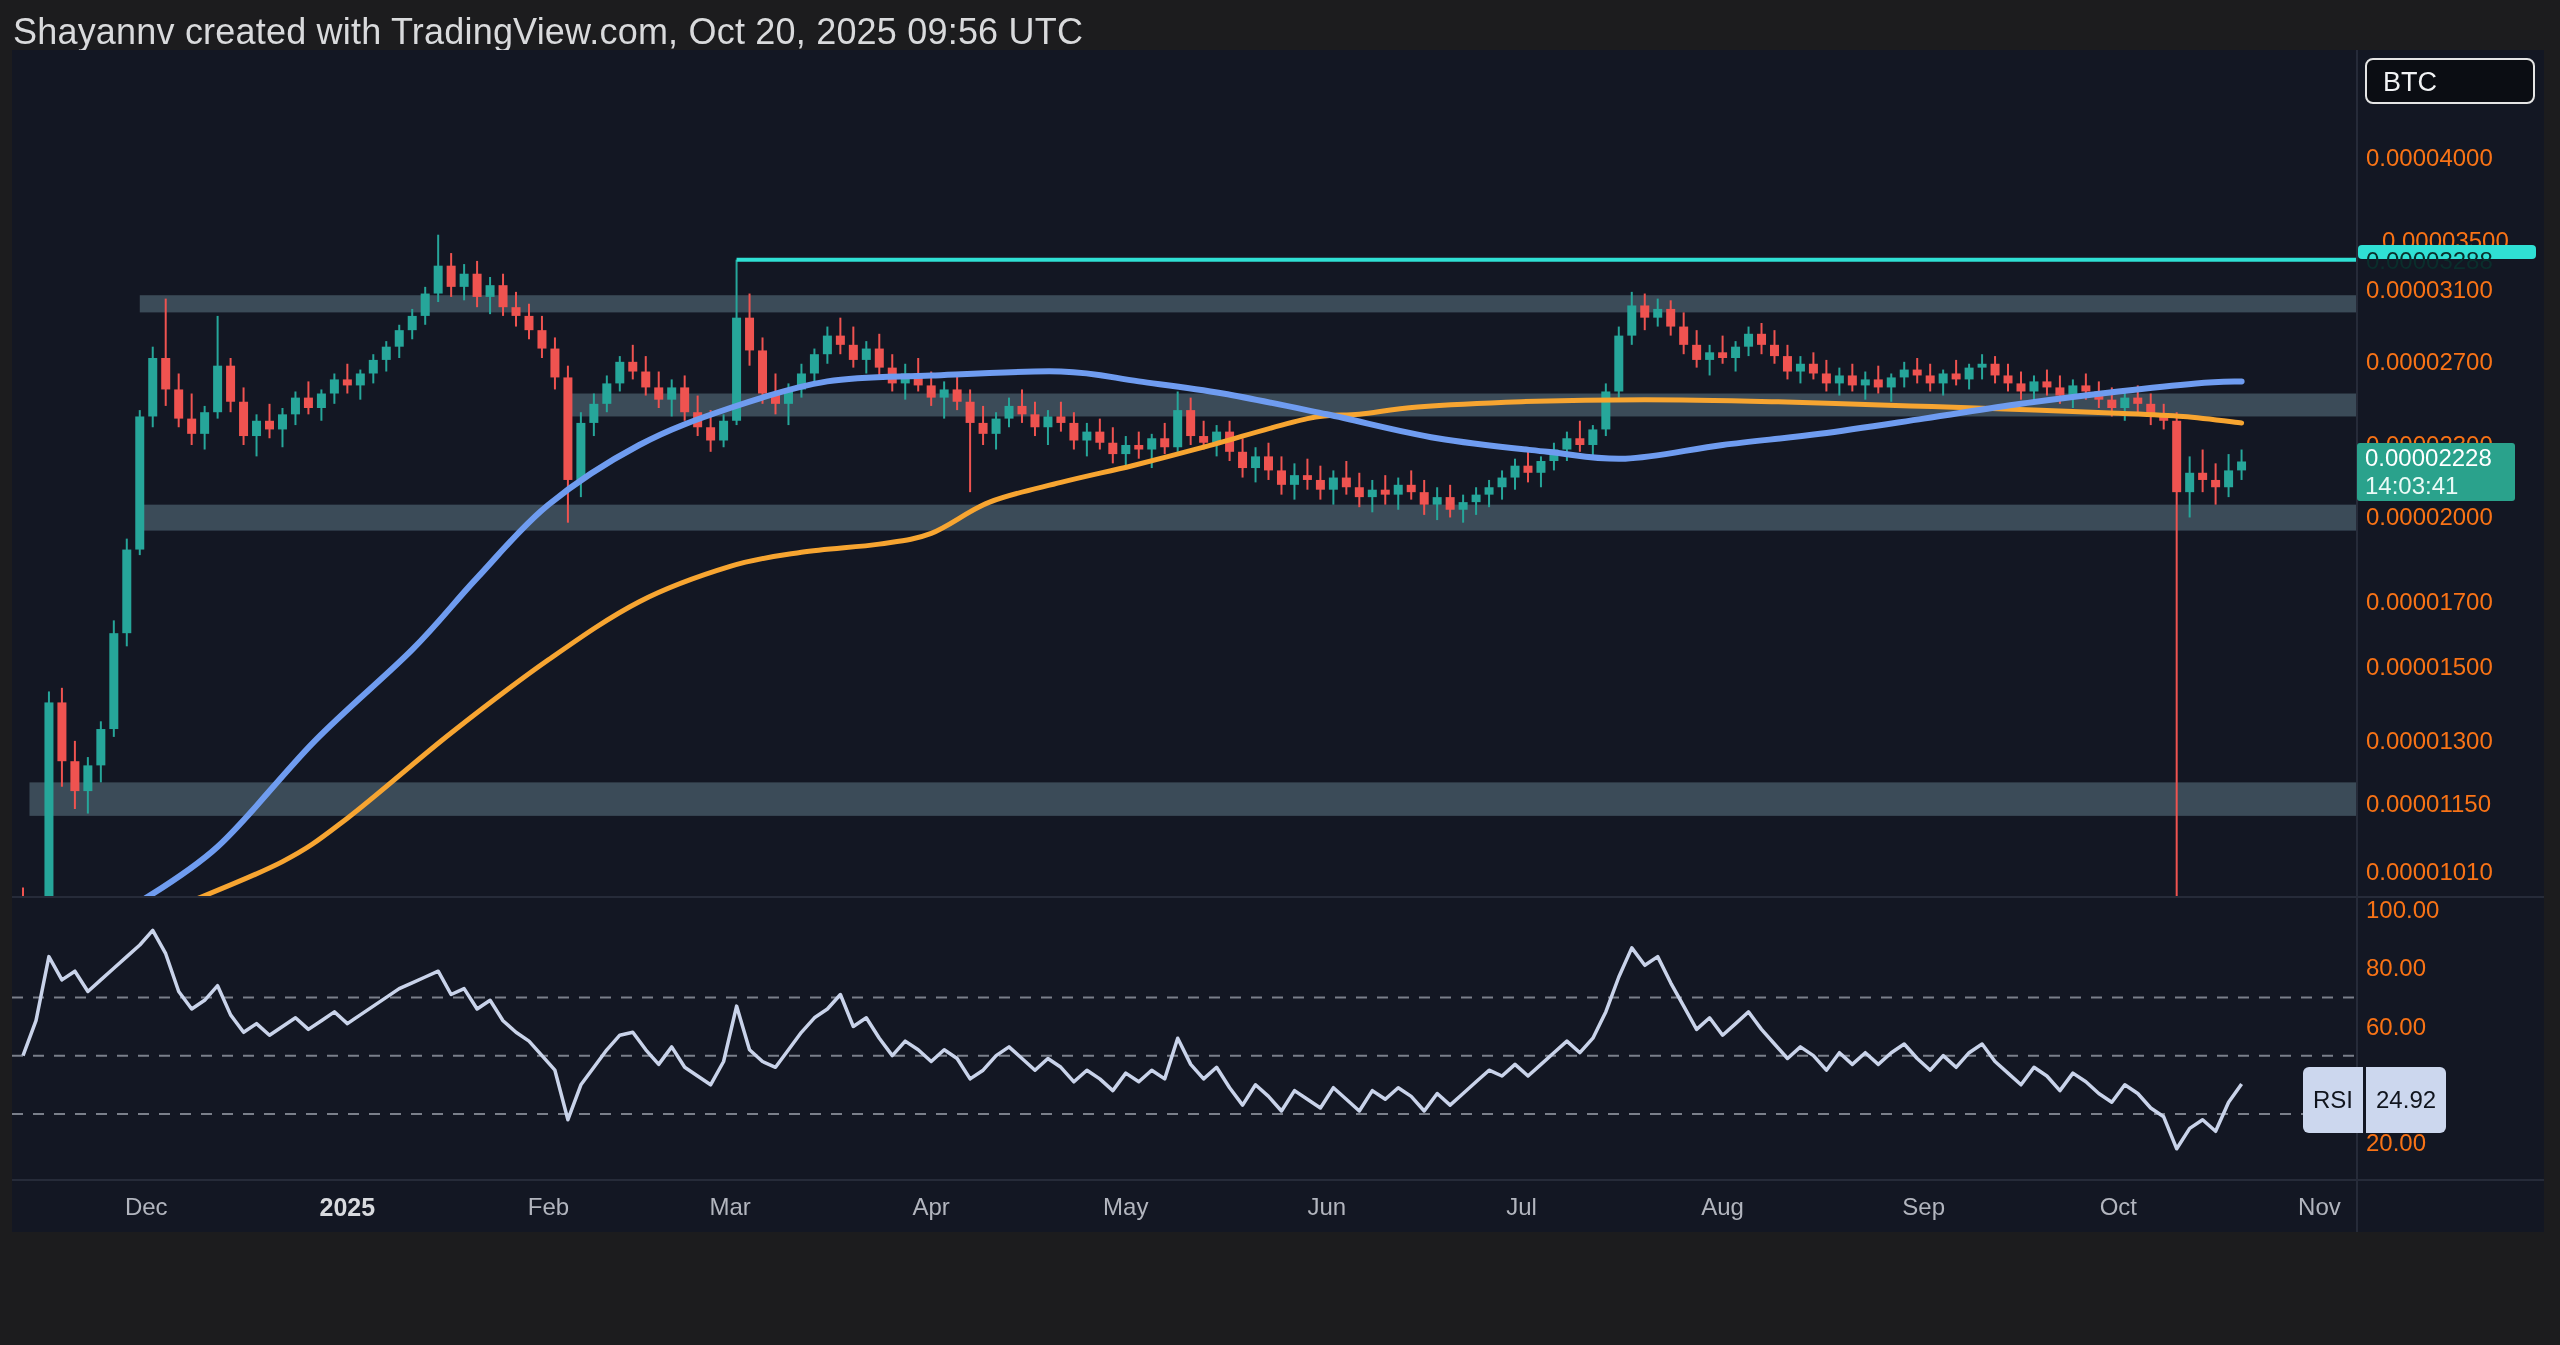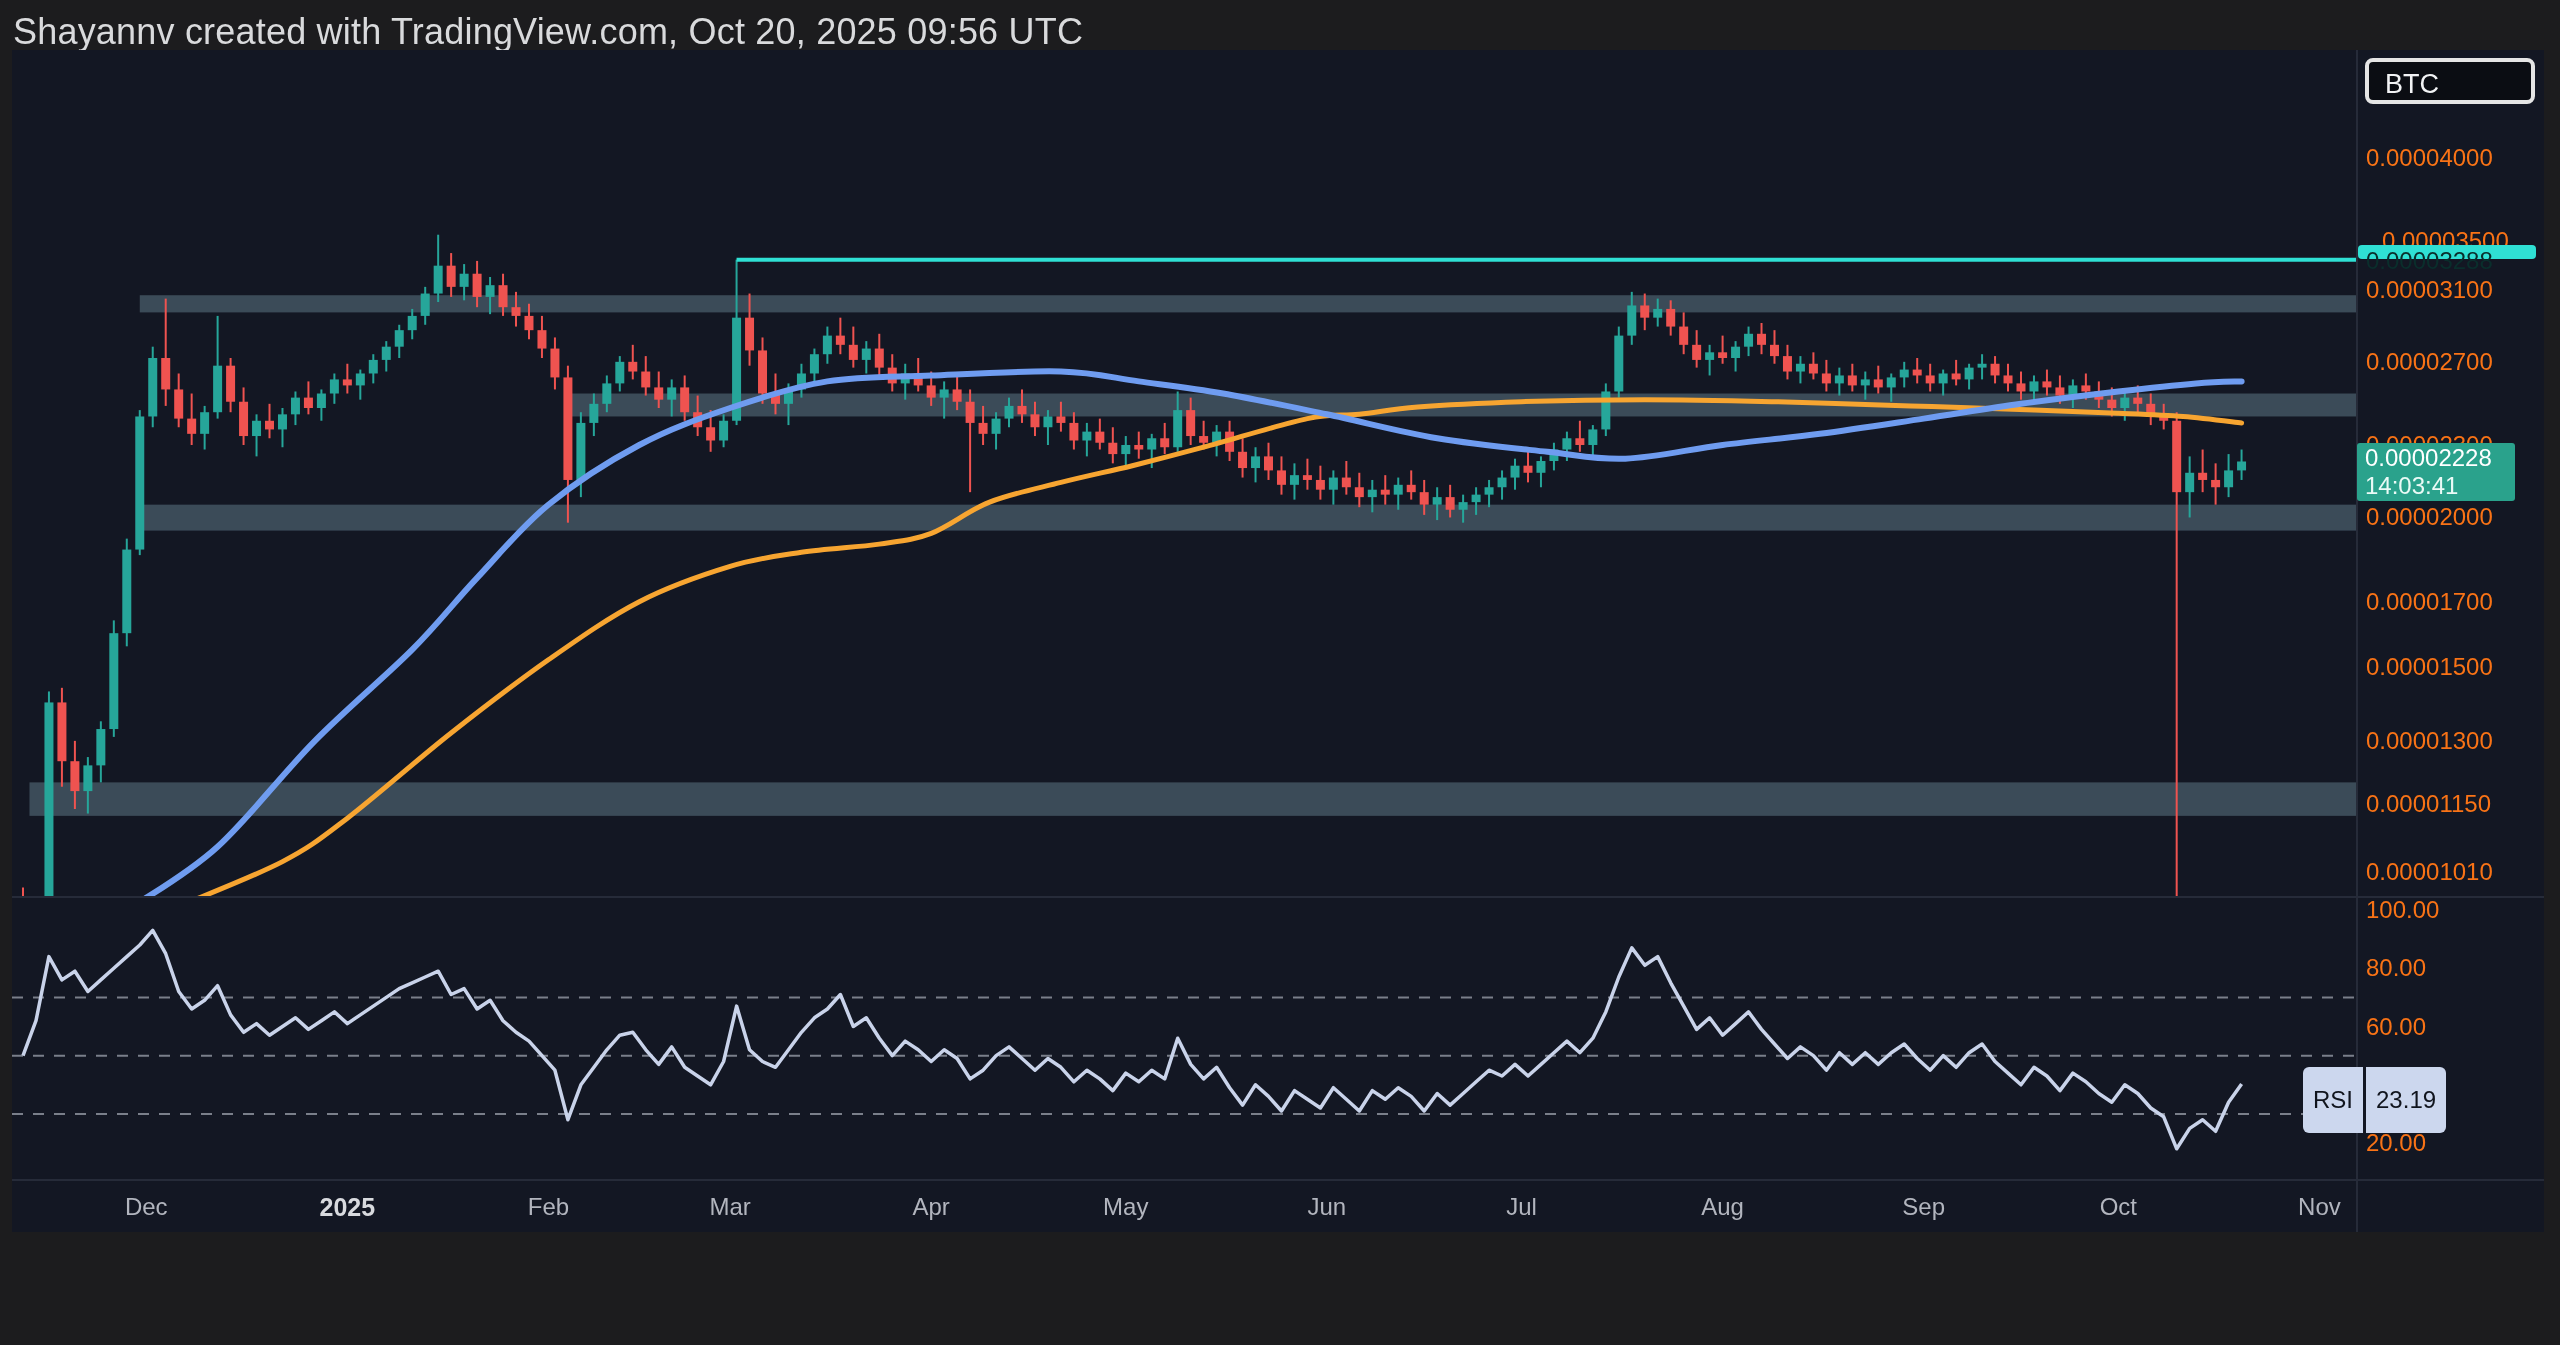--- a/index.html
+++ b/index.html
@@ -3,21 +3,21 @@
 <meta charset="utf-8">
 <style>
   html,body{margin:0;padding:0;}
   body{width:2560px;height:1345px;background:#1c1c1e;overflow:hidden;
        font-family:"Liberation Sans",sans-serif;}
   .stage{position:relative;width:2560px;height:1345px;}
   .topbar{position:absolute;left:0;top:0;width:2560px;height:50px;background:#1c1c1e;}
   .topbar span{position:absolute;left:13px;top:11px;font-size:36px;color:#d9dadc;letter-spacing:.2px;}
   #chart-svg{position:absolute;left:0;top:0;z-index:0;}
   .symbol-badge{position:absolute;left:2365px;top:58px;width:170px;height:46px;z-index:3;
-    background:#0b0d13;border:4px solid #e5e5e5;border-radius:8px;box-sizing:border-box;}
+    background:#0b0d13;border:2px solid #e5e5e5;border-radius:8px;box-sizing:border-box;}
   .symbol-badge span{position:absolute;left:16px;top:7px;font-size:27px;color:#f2f3f5;font-weight:500;}
   .ptick,.rtick{position:absolute;left:2366px;font-size:24px;line-height:28px;color:#f97316;z-index:1;white-space:nowrap;}
   .mtick{position:absolute;font-size:24px;line-height:28px;color:#b2b5be;z-index:1;transform:translateX(-50%);white-space:nowrap;}
   .mtick.bold{font-weight:700;color:#d8dade;font-size:25px;}
   .hline-label{position:absolute;left:2358px;top:245px;width:178px;height:14px;background:#2fe0d4;
     border-radius:4px;z-index:3;}
   .hline-label span{position:absolute;left:8px;top:2px;font-size:24px;color:#0a2e2c;font-weight:500;}
   .last-price{position:absolute;left:2357px;top:443px;width:158px;height:58px;background:#2aa28c;
     border-radius:3px;z-index:3;color:#ffffff;}
   .last-price div{position:absolute;left:8px;font-size:24px;line-height:28px;}
@@ -444,21 +444,21 @@
 
   <div id="rsi-axis">
       <div class="rtick" style="top: 896px;">100.00</div>
       <div class="rtick" style="top: 954.25px;">80.00</div>
       <div class="rtick" style="top: 1012.5px;">60.00</div>
       <div class="rtick" style="top: 1129px;">20.00</div>
     </div>
 
   <div class="rsi-badge">
     <span class="rb-name">RSI</span>
-    <span class="rb-value">23.19</span>
+    <span class="rb-value">24.92</span>
   </div>
 
   <div id="time-axis">
       <div class="mtick" style="left: 146.253px; top: 1193px;">Dec</div>
       <div class="mtick bold" style="left: 347.35px; top: 1193px;">2025</div>
       <div class="mtick" style="left: 548.447px; top: 1193px;">Feb</div>
       <div class="mtick" style="left: 730.083px; top: 1193px;">Mar</div>
       <div class="mtick" style="left: 931.18px; top: 1193px;">Apr</div>
       <div class="mtick" style="left: 1125.79px; top: 1193px;">May</div>
       <div class="mtick" style="left: 1326.89px; top: 1193px;">Jun</div>

